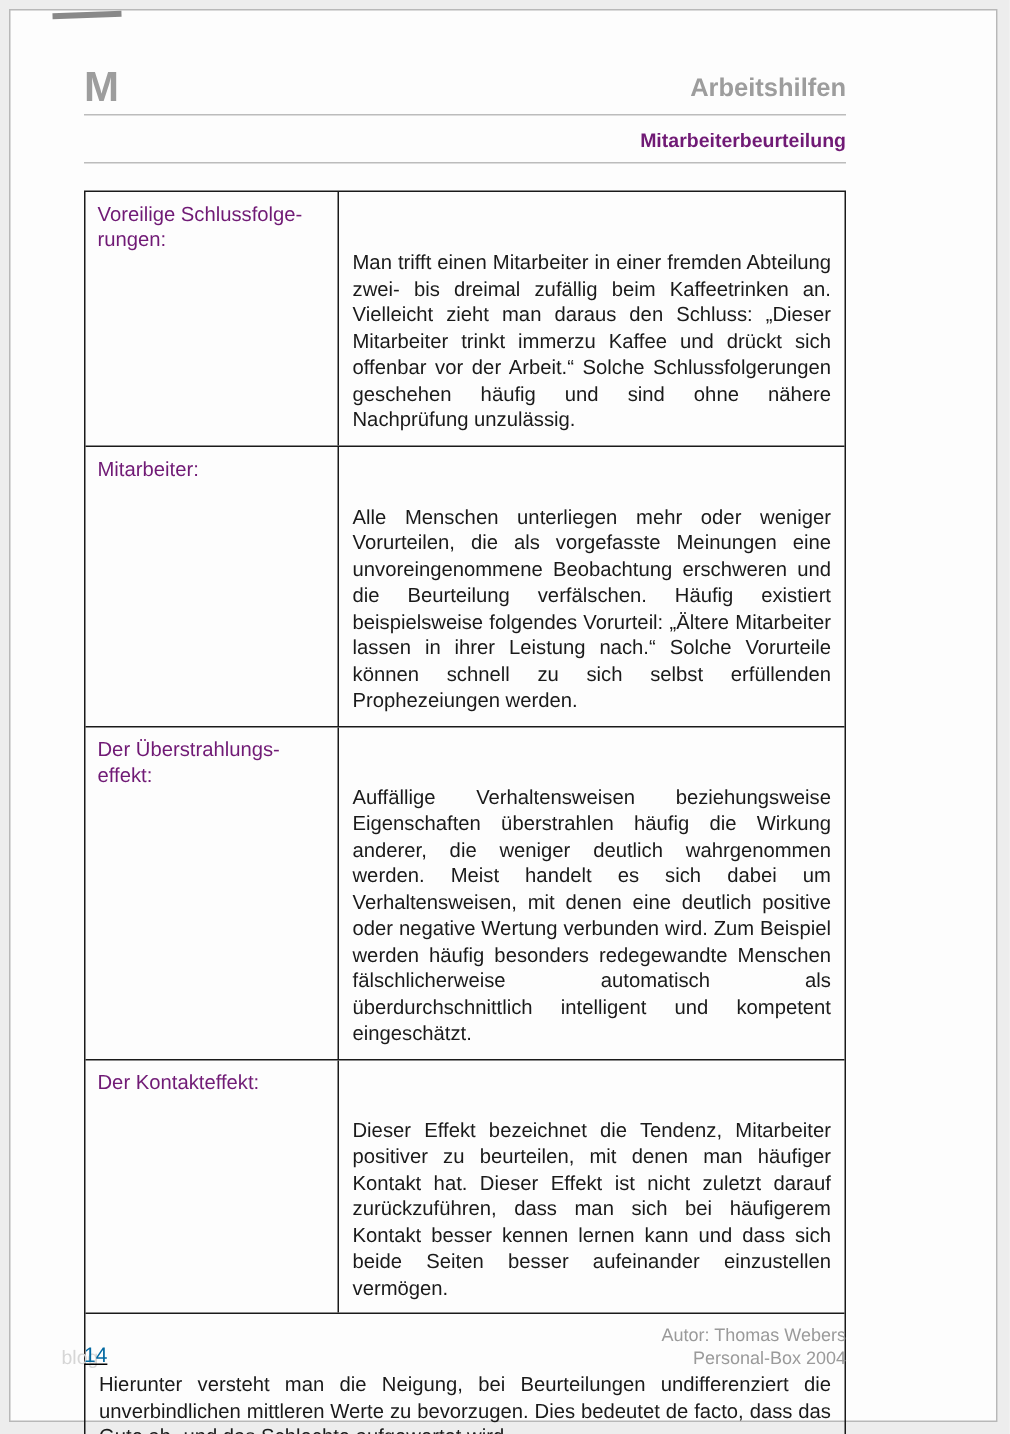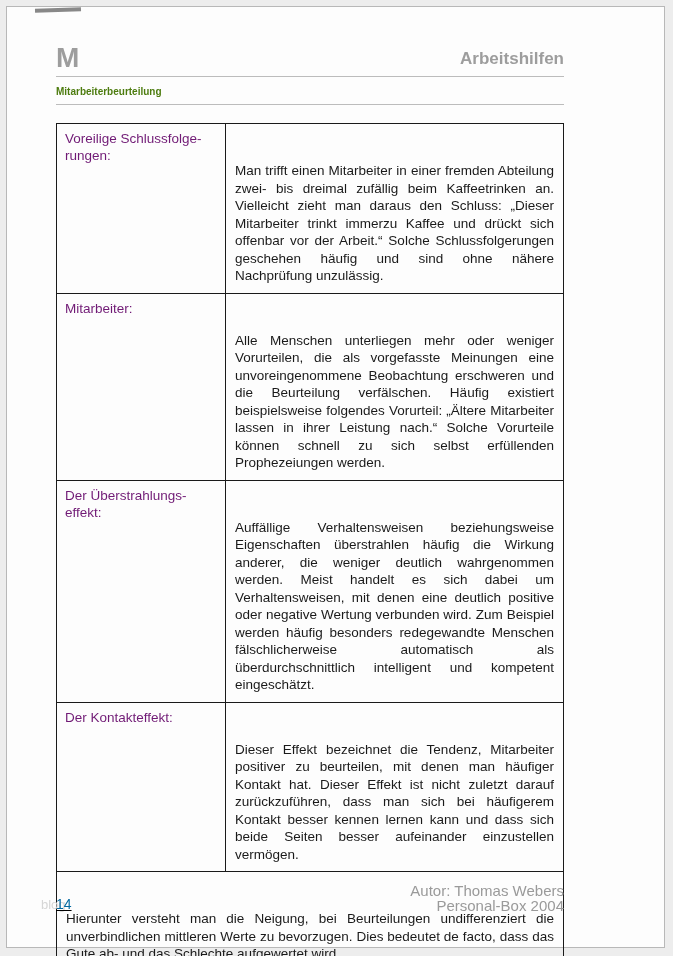--- a/index.html
+++ b/index.html
@@ -51,23 +51,24 @@
     color: #9d9d9d;
     padding-bottom: 2px;
   }
   .divider {
     height: 0;
     border-top: 1px solid #bcbcbc;
     margin-top: 5px;
   }
   .page-subtitle {
     margin-top: 9px;
-    font-size: 10px;
-    font-weight: bold;
-    color: #4d7c0f;
+    font-size: 13px;
+    font-weight: bold;
+    color: #701a75;
+    text-align: right;
   }
   .divider-2 { margin-top: 7px; }
   .banner {
     margin-top: 26px;
     background: #d2d2d2;
     text-align: center;
     padding: 10px 0 13px 0;
   }
   .banner-line1 {
     font-size: 19px;
@@ -132,21 +133,21 @@
   }
   .page-number {
     position: relative;
     z-index: 1;
     font-size: 14px;
     color: #0369a1;
   }
   .credits {
     text-align: right;
     color: #9a9a9a;
-    font-size: 15px;
+    font-size: 12px;
     line-height: 15px;
   }
 </style>
 </head>
 <body>
 
 <div class="page">
   <div class="scan-artifact"></div>
 
   <div class="content">

